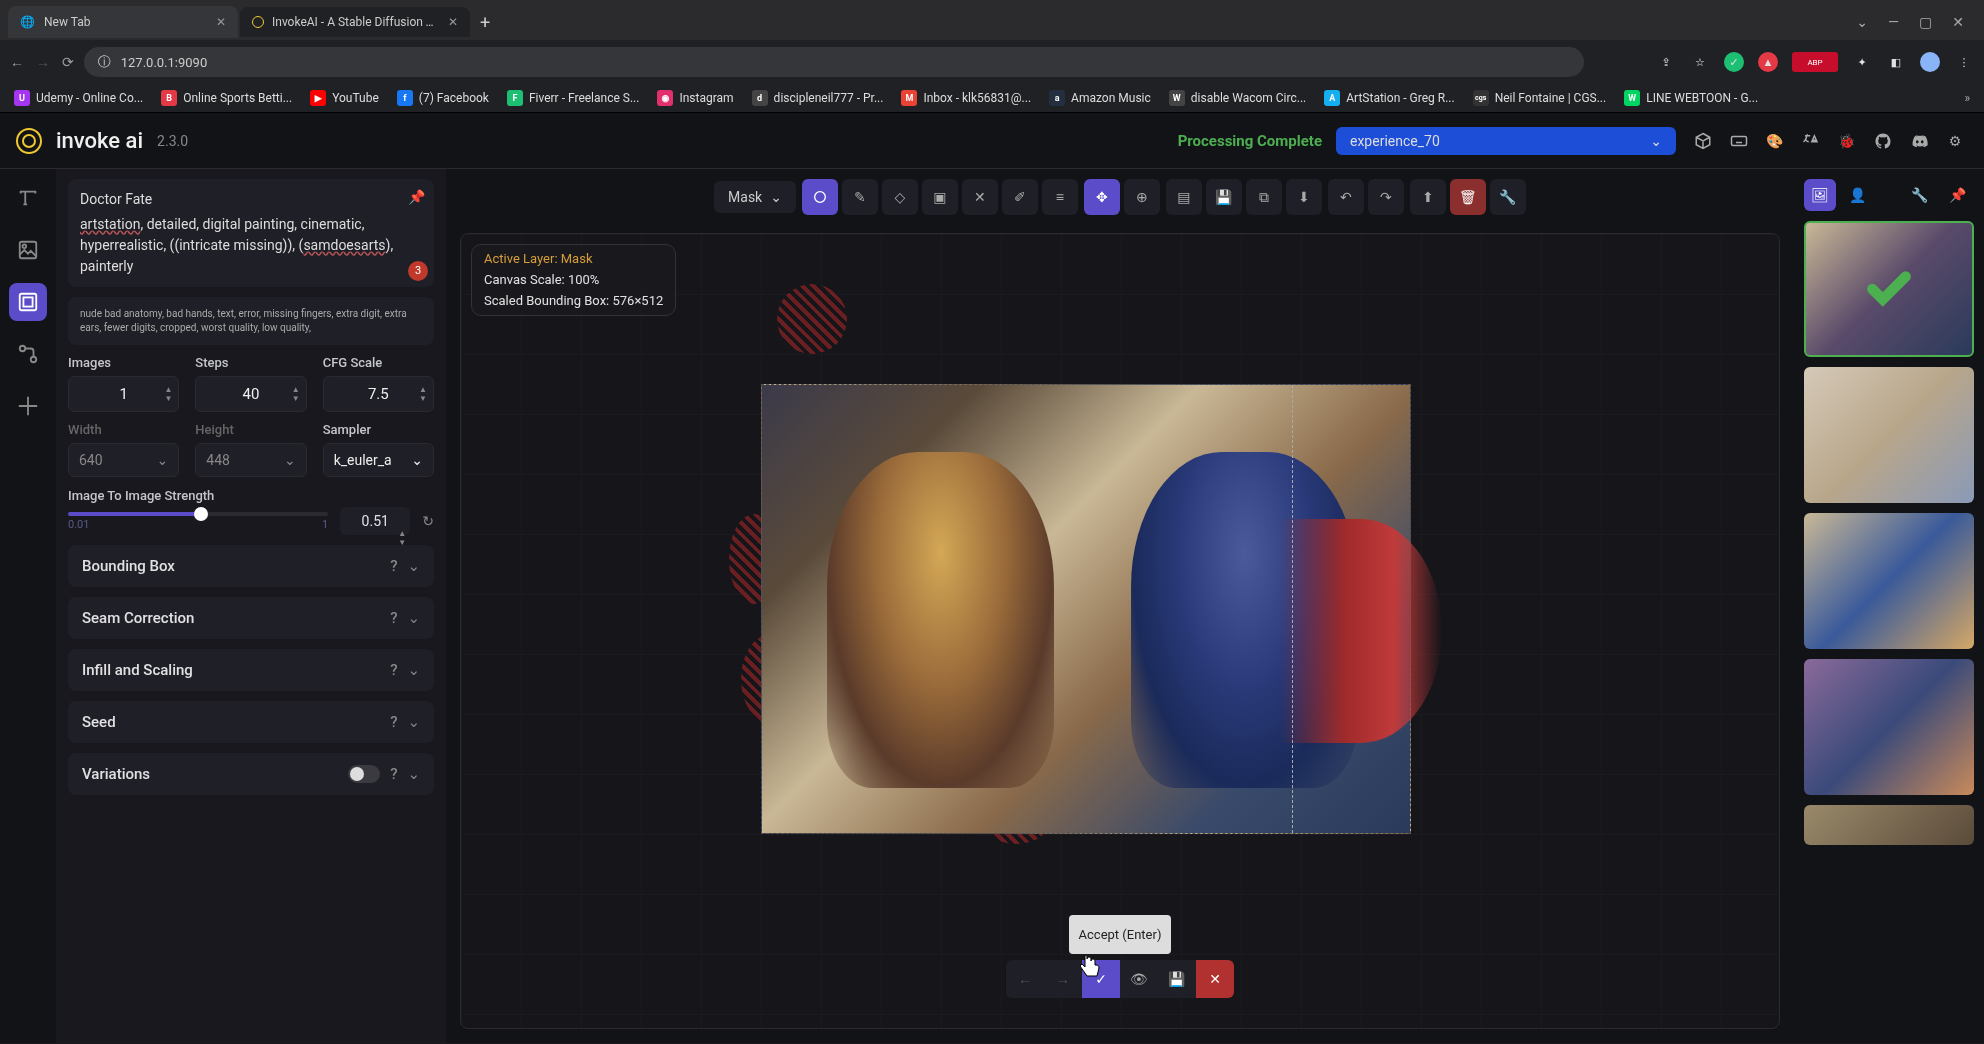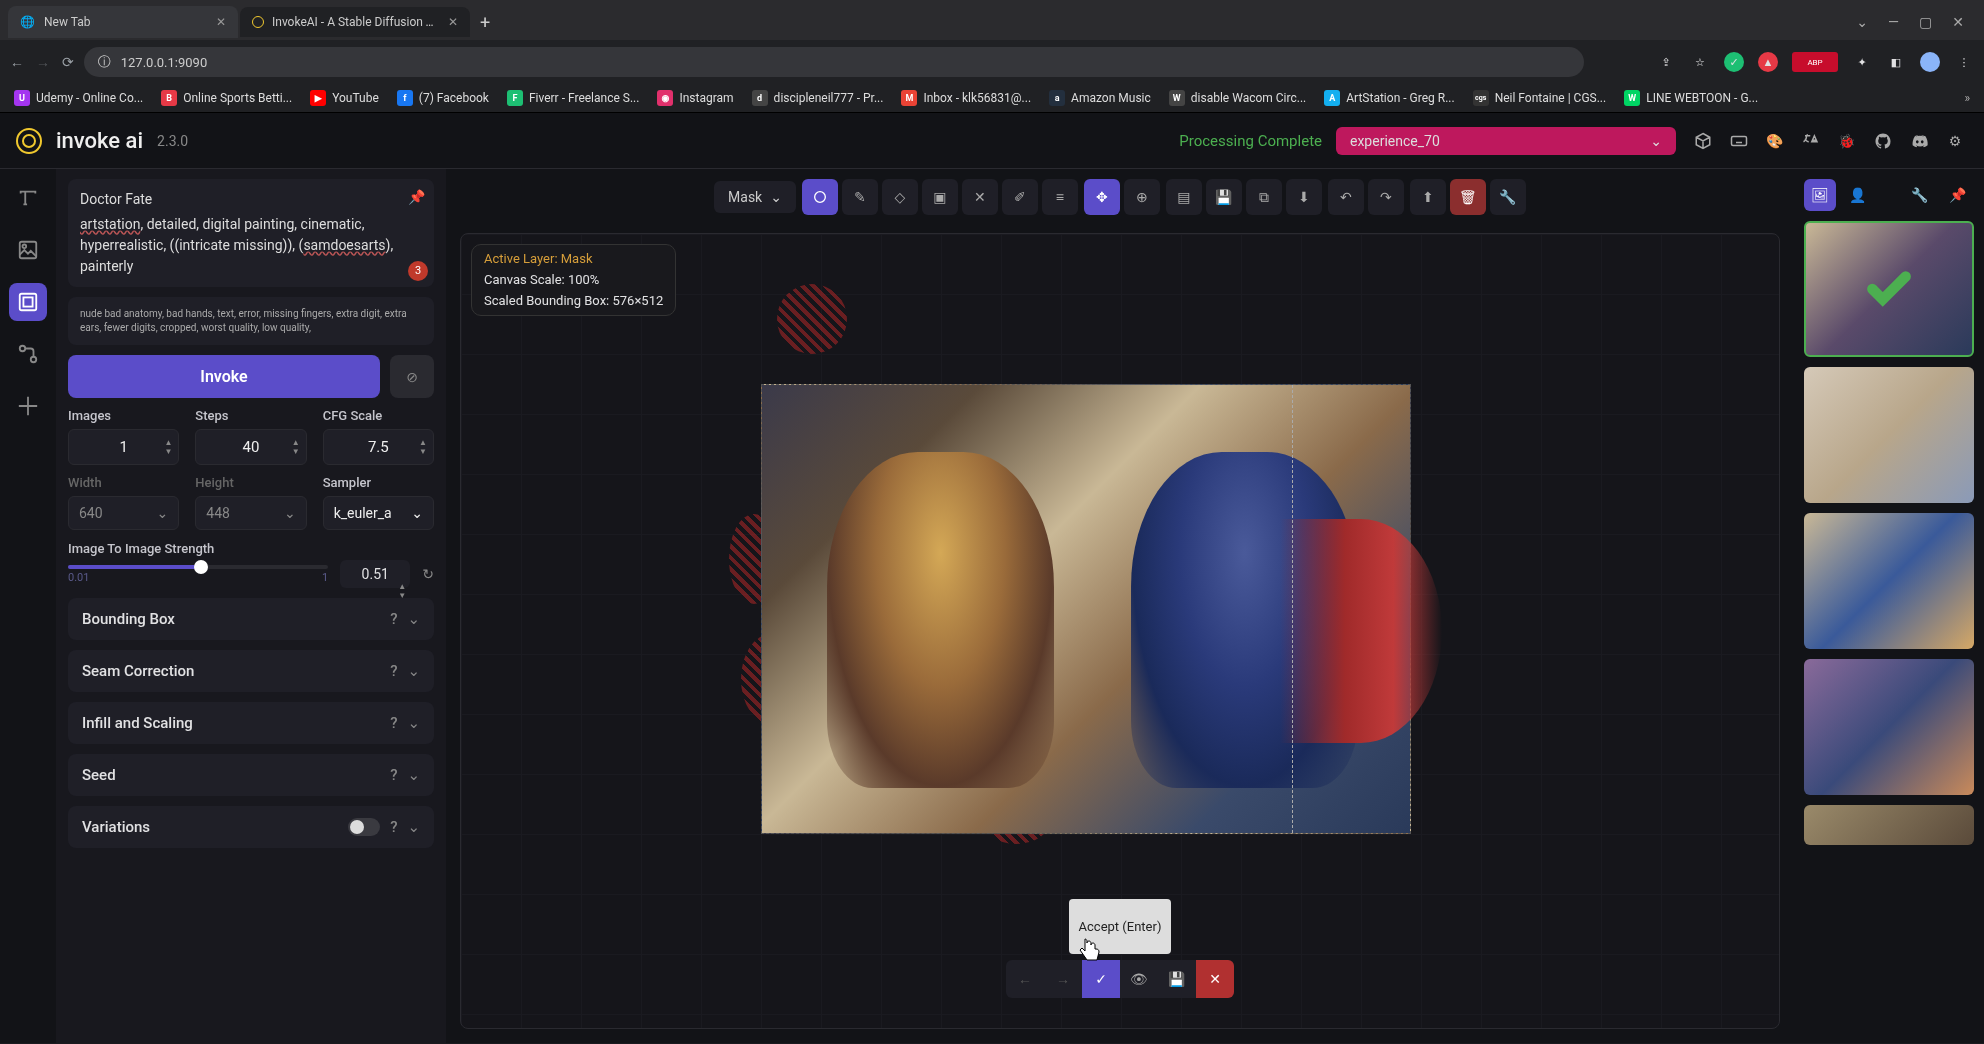--- a/index.html
+++ b/index.html
@@ -23,22 +23,22 @@
 .bookmark-bar { display:flex; align-items:center; gap:18px; padding:6px 14px; background:#202124; border-bottom:1px solid #000; font-size:12px; color:#ddd; }
 .bm { display:flex; align-items:center; gap:6px; white-space:nowrap; }
 .bm .bico { width:16px; height:16px; border-radius:3px; display:flex; align-items:center; justify-content:center; font-size:9px; font-weight:bold; }
 
 
 .app-header { display:flex; align-items:center; height:56px; padding:0 16px; gap:14px; background:#121317; border-bottom:1px solid #2a2a30; }
 .logo { width:26px; height:26px; border:2px solid #f0c82e; border-radius:50%; position:relative; }
 .logo::after { content:''; position:absolute; top:4px; left:4px; width:10px; height:10px; border:2px solid #f0c82e; border-radius:50%; }
 .app-title { font-size:22px; font-weight:500; color:#eee;text-align:center; }
 .app-version { font-size:14px; color:#888; }
-.status-complete { margin-left:auto; color:#4caf50; font-weight:400; font-size:15px; }
-.model-select { background:#be185d; border-radius:6px; padding:6px 14px; width:340px; display:flex; align-items:center; font-size:14px; color:#ddd; }
+.status-complete { margin-left:auto; color:#4caf50; font-weight:700; font-size:15px; }
+.model-select { background:#1d4ed8; border-radius:6px; padding:6px 14px; width:340px; display:flex; align-items:center; font-size:14px; color:#ddd; }
 .header-icons { display:flex; gap:10px; }
 .hi { width:26px; height:26px; display:flex; align-items:center; justify-content:center; color:#aaa; cursor:pointer; border-radius:4px; }
 
 .app-body { display:flex; height:calc(100% - 40px - 44px - 30px - 56px); }
 .left-toolstrip { width:56px; background:#121317; display:flex; flex-direction:column; padding:10px 0; gap:14px; align-items:center; }
 .lt-icon { width:38px; height:38px; display:flex; align-items:center; justify-content:center; color:#888; border-radius:8px; cursor:pointer; }
 .lt-icon.active { background:#5b4dc9; color:#fff; }
 
 .sidebar { width:390px; background:#18181e; padding:10px 12px; overflow-y:auto; display:flex; flex-direction:column; gap:10px; }
 .prompt-box { background:#1f1f27; border-radius:8px; padding:10px 12px; position:relative; font-size:14px; color:#ddd; line-height:1.5; }
@@ -86,21 +86,21 @@
   background-size:60px 60px; background-color:#15151a;}
 .canvas-info { position:absolute; top:10px; left:10px; background:rgba(26,26,30,0.85); border:1px solid #333; border-radius:10px; padding:4px 12px; font-size:13px; line-height:1.6; }
 .info-lbl { color:#d69e3a; }
 .gen-image { position:absolute; left:300px; top:150px; width:650px; height:450px; border:1px dashed #555; background:linear-gradient(135deg,#3b3a4a 0%,#5a4a3a 20%,#c9b896 40%,#8a6a4a 60%,#3a4a6a 80%,#2a3a5a 100%); }
 .hero-l { position:absolute; left:10%; top:15%; width:35%; height:75%; background:radial-gradient(ellipse at 50% 30%,#d4a856 0%,#9a6b3a 40%,#5a3a2a 70%,transparent 100%); border-radius:40% 40% 20% 20%; }
 .hero-r { position:absolute; right:8%; top:15%; width:35%; height:75%; background:radial-gradient(ellipse at 50% 30%,#4a5a9a 0%,#2a3a7a 40%,#1a2a5a 70%,transparent 100%); border-radius:40% 40% 20% 20%; }
 .cape { position:absolute; right:-5%; top:30%; width:25%; height:50%; background:linear-gradient(90deg,transparent,#a02a2a 40%,#c03a3a 70%,transparent); border-radius:0 50% 50% 0; }
 .mask-spot { position:absolute; width:70px; height:70px; border-radius:50%; background:repeating-linear-gradient(45deg,rgba(190,40,40,0.5) 0 4px,transparent 4px 8px); }
 
 .accept-bar { position:absolute; bottom:30px; left:50%; transform:translateX(-50%); display:flex; flex-direction:column; align-items:center; gap:6px; }
-.tooltip { background:#ddd; color:#222; padding:20px 10px; border-radius:4px; font-size:13px; }
+.tooltip { background:#ddd; color:#222; padding:12px 10px; border-radius:4px; font-size:13px; }
 .accept-btns { display:flex; background:#1f1f27; border-radius:6px; overflow:hidden; }
 .ab { width:38px; height:38px; display:flex; align-items:center; justify-content:center; color:#aaa; cursor:pointer; }
 .ab.primary { background:#5b4dc9; color:#fff; }
 .ab.danger { background:#b13030; color:#fff; }
 .ab.disabled { color:#555; }
 .cursor-hand { position:absolute; width:24px; height:28px; pointer-events:none; }
 
 .gallery { width:190px; background:#121317; padding:10px; display:flex; flex-direction:column; gap:10px; overflow-y:auto; }
 .gal-tabs { display:flex; gap:6px; align-items:center; }
 .gt { width:32px; height:32px; border-radius:6px; display:flex; align-items:center; justify-content:center; color:#888; cursor:pointer; }
@@ -293,24 +293,20 @@
 
   <div class="sidebar">
     <div class="prompt-box">
       <span class="pin-icon">📌</span>
       <div style="margin-bottom:4px">Doctor Fate</div>
       <span class="wavy">artstation</span><span>, detailed, digital painting, cinematic, hyperrealistic</span><span>, ((intricate missing)), (</span><span class="wavy">samdoesarts</span><span>), painterly</span>
       <span class="badge-count">3</span>
     </div>
     <div class="neg-prompt">
       <span>nude bad anatomy, bad hands, text, error, missing fingers, extra digit, extra ears, fewer digits, cropped, worst quality, low quality,</span>
-    </div>
-    <div class="invoke-row">
-      <button class="invoke-btn">Invoke</button>
-      <div class="cancel-icon-btn">⊘</div>
     </div>
 
     <div class="param-row">
       <div class="param-col">
         <span class="param-label">Images</span>
         <div class="num-input">
             <span>1</span>
             <span class="stepper">▲<br>▼</span>
           </div>
       </div>

